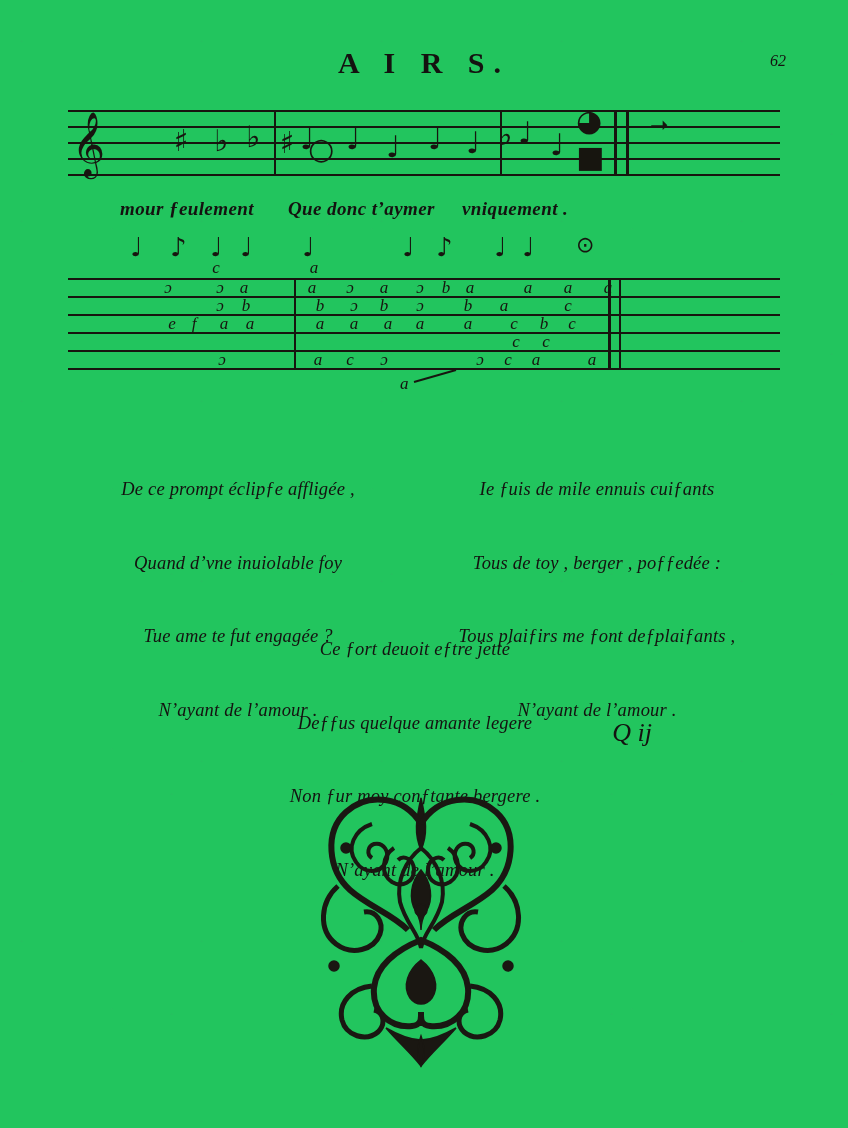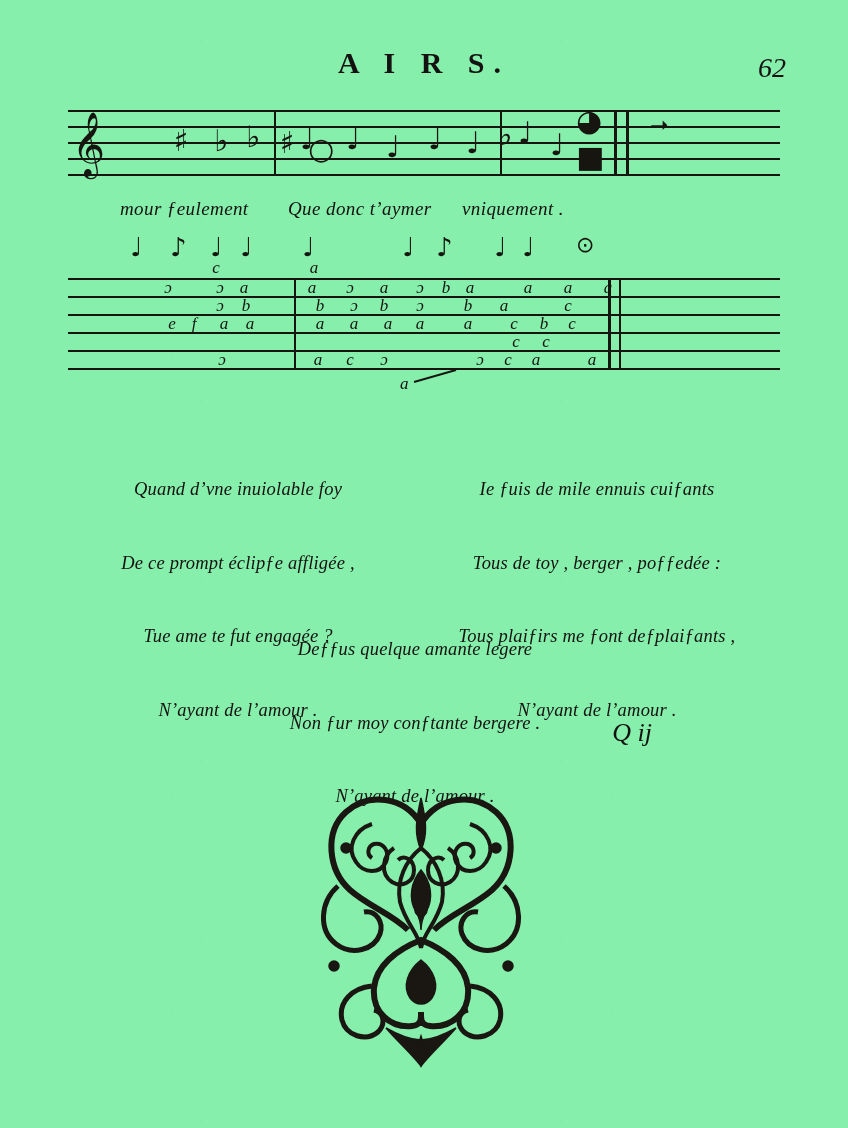--- a/index.html
+++ b/index.html
@@ -11,21 +11,21 @@
     width: 848px;
     height: 1128px;
     position: relative;
     font-family: "Liberation Serif", serif;
     color: #141210;
     overflow: hidden;
   }
   .page {
     position: absolute;
     inset: 0;
-    background: #86efac;
+    background: #22c55e;
   }
   
   .page::after {
     content: "";
     position: absolute;
     inset: 0;
     pointer-events: none;
     background:
       radial-gradient(circle at 12% 23%, rgba(120,120,130,0.05) 0 1px, transparent 1.2px),
       radial-gradient(circle at 78% 61%, rgba(120,120,130,0.05) 0 1px, transparent 1.2px),
@@ -44,21 +44,21 @@
     text-align: center;
     font-size: 30px;
     letter-spacing: 9px;
     font-family: "Liberation Serif", serif;
     font-weight: 600;
   }
   .folio {
     position: absolute;
     top: 52px;
     right: 62px;
-    font-size: 28px;
+    font-size: 16px;
     font-style: italic;
     font-family: "Liberation Serif", serif;
   }
 
   
   .staff-vocal {
     position: absolute;
     left: 68px;
     top: 108px;
     width: 712px;
@@ -112,21 +112,21 @@
   
   .incipit {
     position: absolute;
     top: 198px;
     left: 110px;
     width: 640px;
     font-style: italic;
     font-size: 19px;
     letter-spacing: .4px;
   }
-  .incipit span { display: inline-block; }
+  .incipit span { display: inline-block; font-weight: bold; }
 
   
   .rhythm-row {
     position: absolute;
     top: 232px;
     left: 130px;
     width: 500px;
     height: 34px;
     font-family: "DejaVu Sans", sans-serif;
     font-size: 26px;
@@ -335,34 +335,35 @@
     <span class="tab-letter" style="left:468px; top:84px;">a</span>
     <span class="tab-letter" style="left:524px; top:84px;">a</span>
 
     <span class="tab-extra" style="left:332px; top:98px;">a</span>
     <svg style="position:absolute; left:344px; top:92px;" width="50" height="18" viewBox="0 0 50 18">
       <path d="M2 14 L44 2" stroke="#17150f" stroke-width="2" fill="none"></path>
     </svg>
   </div>
 
   <div class="verse verse-left">
+    <div>De ce prompt éclipƒe affligée ,</div>
     <div>Quand d’vne inuiolable foy</div>
-    <div>De ce prompt éclipƒe affligée ,</div>
     <div>Tue ame te fut engagée ?</div>
     <div>N’ayant de l’amour .</div>
   </div>
 
   <div class="verse verse-right">
     <div>Ie ƒuis de mile ennuis cuiƒants</div>
     <div>Tous de toy , berger , poƒƒedée :</div>
     <div>Tous plaiƒirs me ƒont deƒplaiƒants ,</div>
     <div>N’ayant de l’amour .</div>
   </div>
 
   <div class="verse verse-mid">
+    <div>Ce ƒort deuoit eƒtre jetté</div>
     <div>Deƒƒus quelque amante legere</div>
     <div>Non ƒur moy conƒtante bergere .</div>
     <div>N’ayant de l’amour .</div>
   </div>
 
   <div class="signature">Q ij</div>
 
   <div class="ornament">
     <svg viewBox="0 0 290 280" width="290" height="280" aria-hidden="true">
       <g fill="#1a1712" stroke="#1a1712" stroke-width="1.5">

